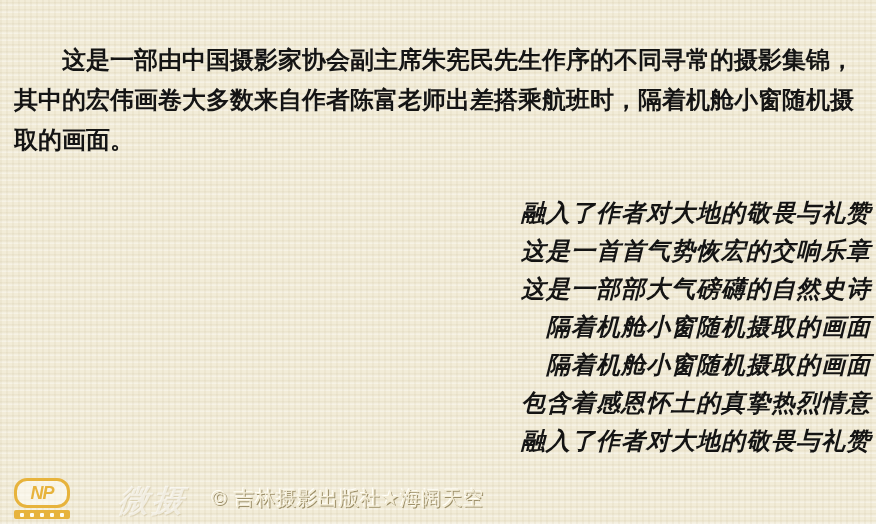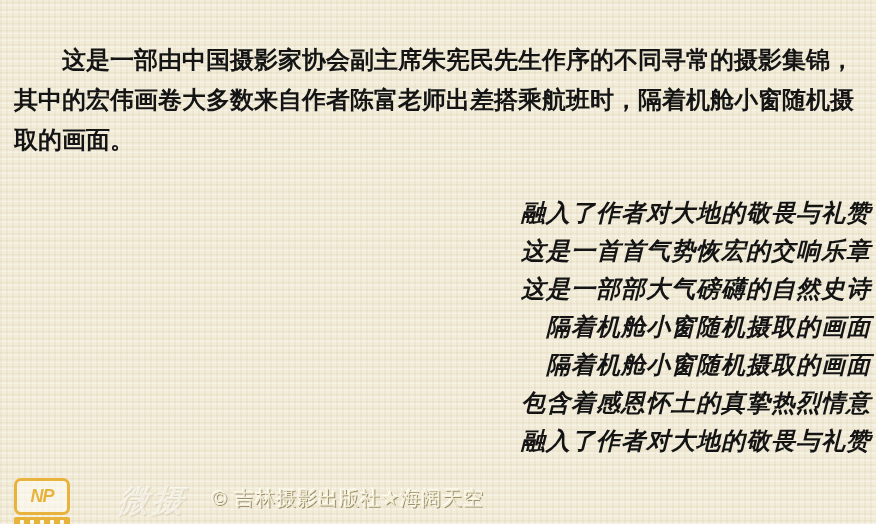--- a/index.html
+++ b/index.html
@@ -47,23 +47,23 @@
     color: var(--text, #141414);
   }
   .np-logo {
     position: absolute;
     left: 14px;
     top: 478px;
     width: 56px;
   }
   .np-box {
     box-sizing: border-box;
-    height: 37px;
+    height: 30px;
     border: 3px solid var(--gold, #e7b33c);
-    border-radius: 7px;
+    border-radius: 13px;
     background: rgba(255, 253, 245, 0.55);
     display: flex;
     align-items: center;
     justify-content: center;
     font-weight: 700;
     font-style: italic;
     font-size: 18px;
     letter-spacing: -1px;
     color: var(--gold, #e7b33c);
   }

